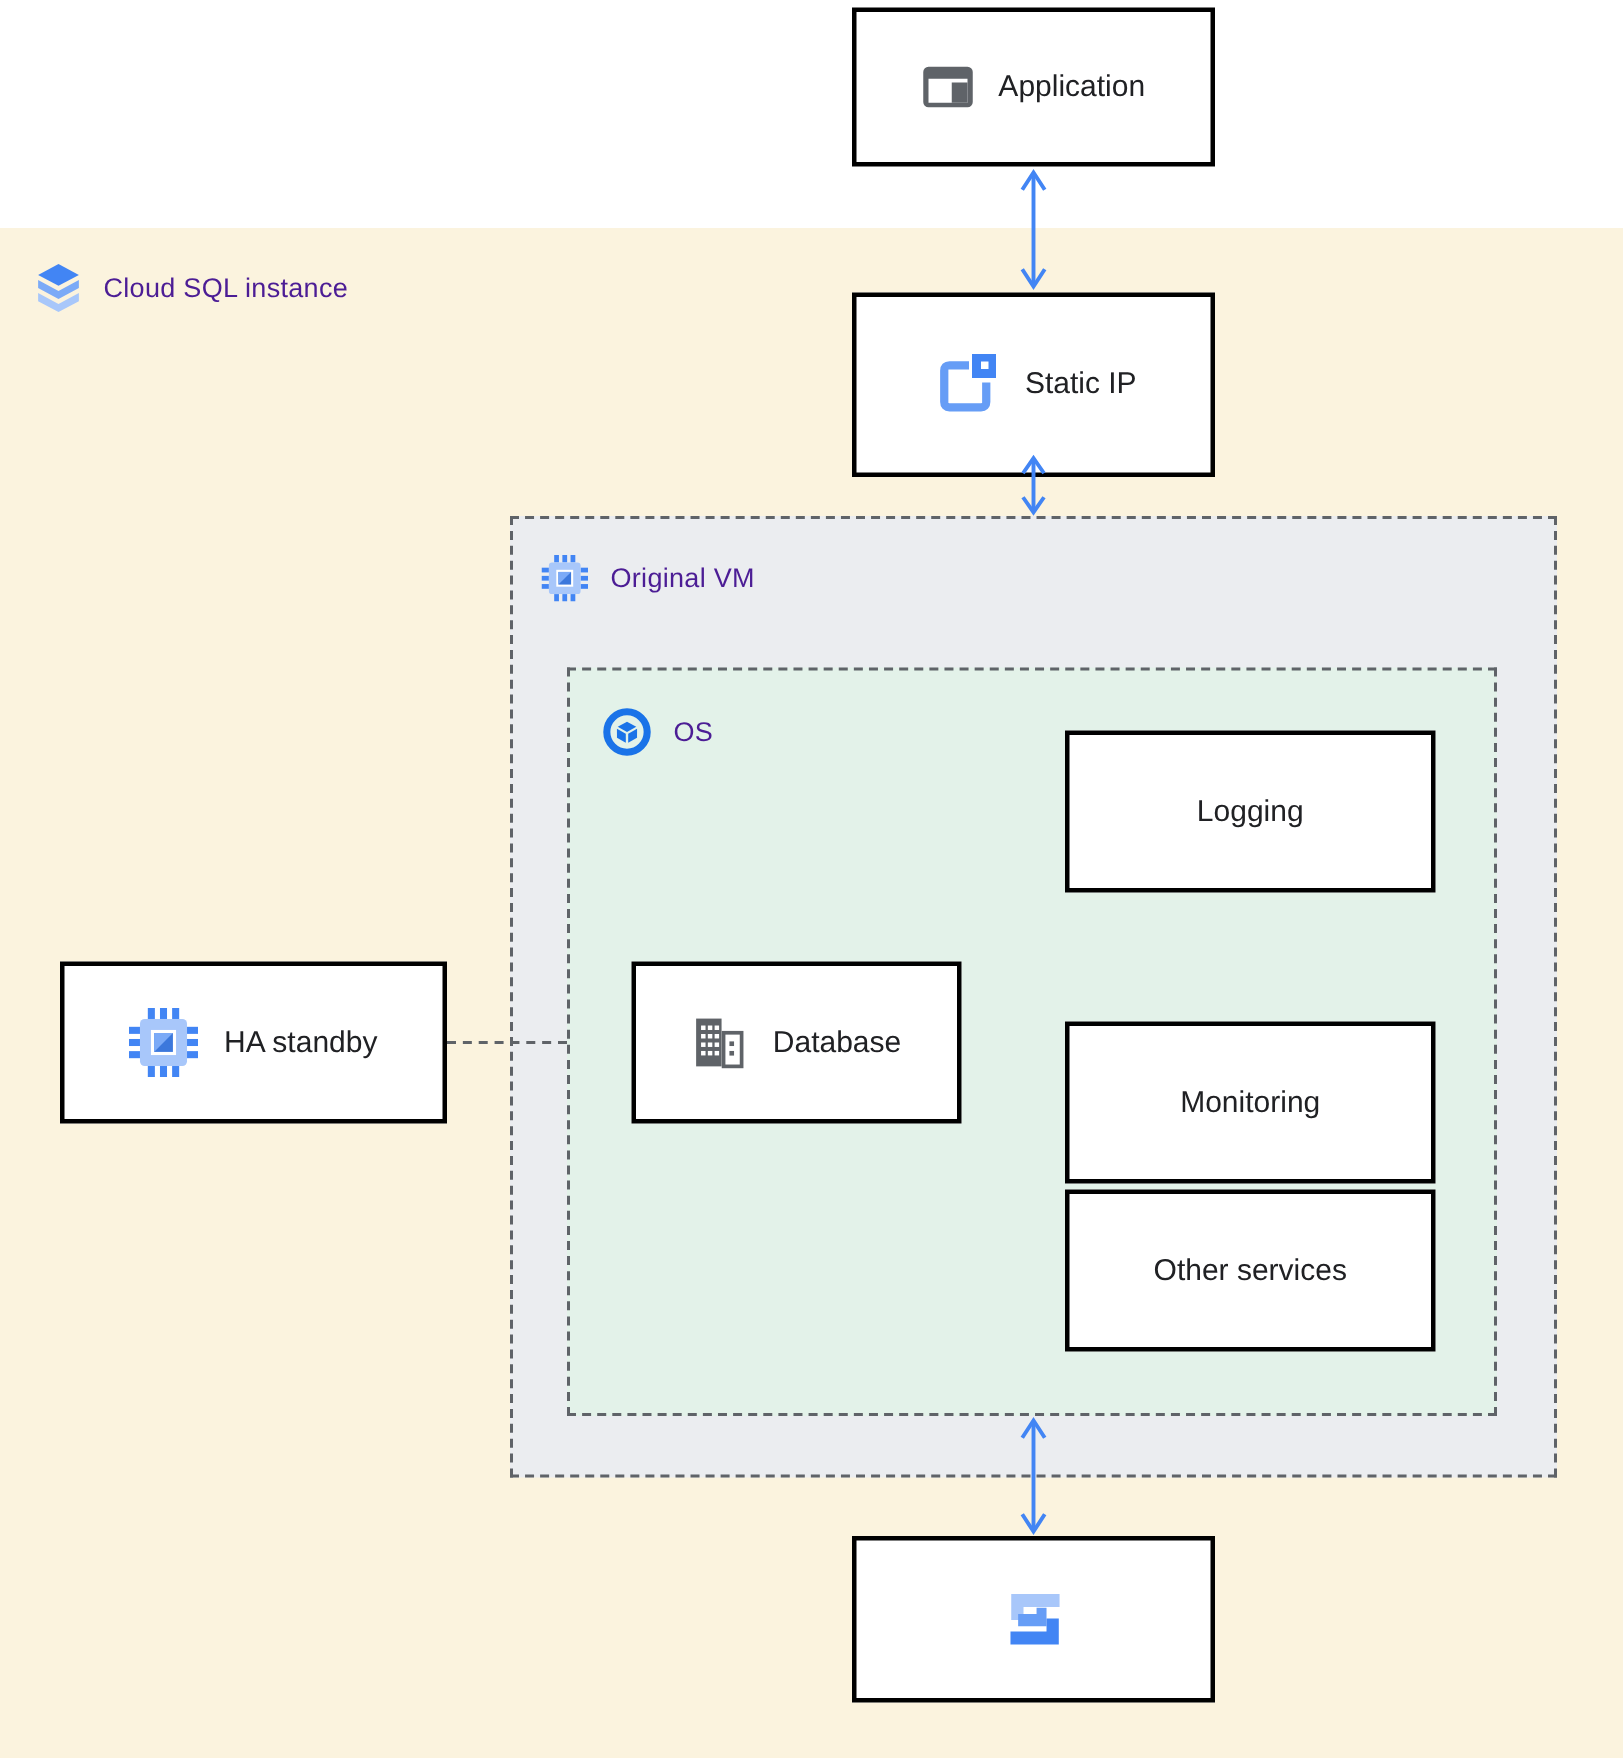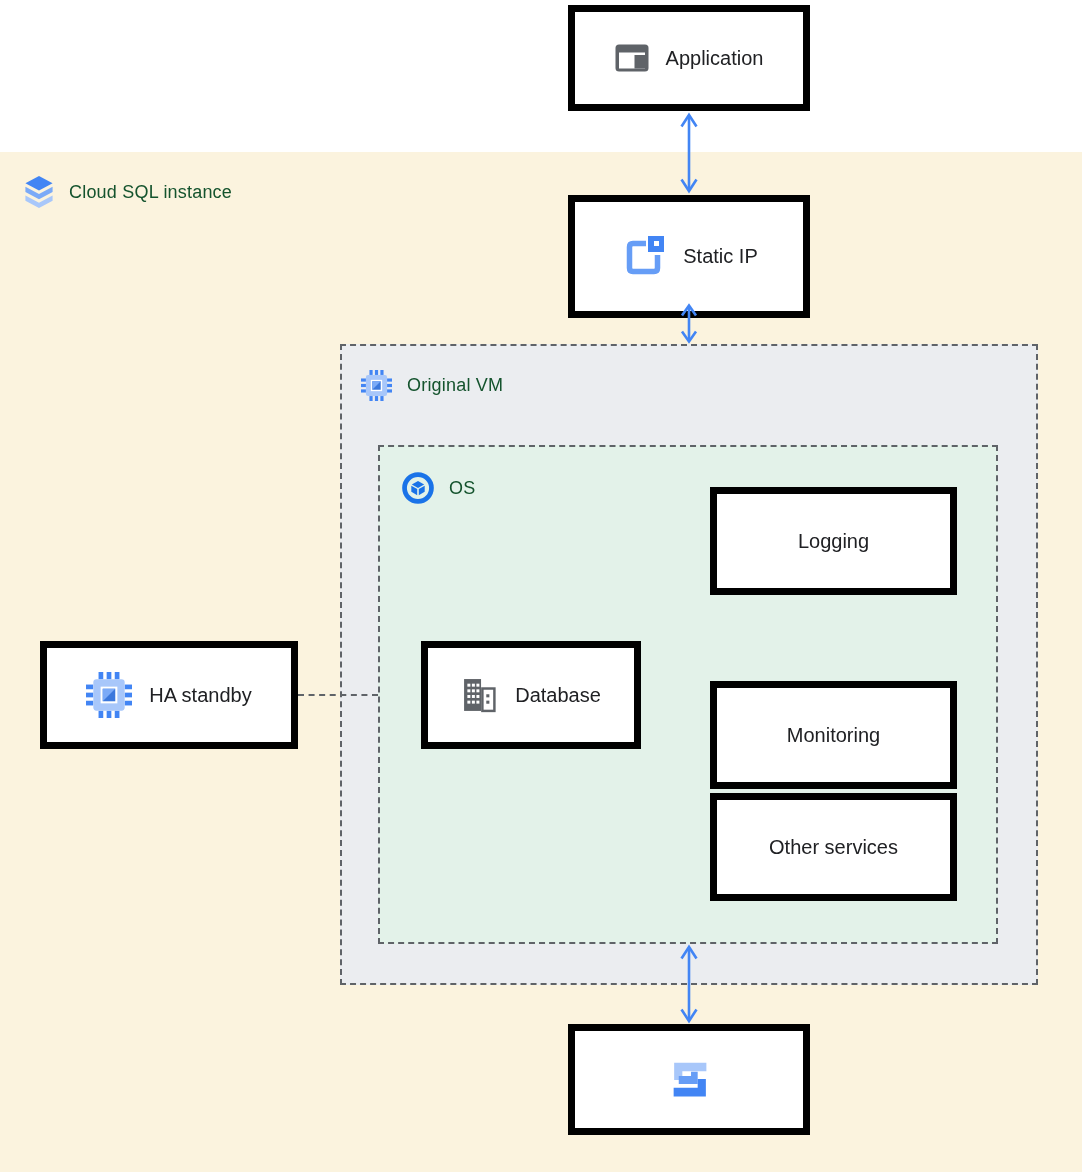--- a/index.html
+++ b/index.html
@@ -4,22 +4,22 @@
 <style>
   html,body{margin:0;padding:0;background:#fff;}
   .canvas{position:relative;width:1082px;height:1176px;background:#fff;overflow:hidden;
           font-family:"Liberation Sans","DejaVu Sans",sans-serif;}
   .region-yellow{position:absolute;left:0;top:152px;width:1082px;height:1020px;background:#FBF3DE;}
   .region-gray{position:absolute;left:340px;top:344px;width:698px;height:641px;
                background:#EBEDF0;border:2px dashed #5F6368;box-sizing:border-box;}
   .region-green{position:absolute;left:378px;top:445px;width:620px;height:499px;
                 background:#E3F2E9;border:2px dashed #5F6368;box-sizing:border-box;}
   .region-label{position:absolute;display:flex;align-items:center;gap:15px;}
-  .region-label .txt{font-size:18px;color:#14532d;letter-spacing:.2px;}
-  .node{position:absolute;background:#fff;border:7px solid #000000;box-sizing:border-box;
+  .region-label .txt{font-size:18px;color:#4c1d95;letter-spacing:.2px;}
+  .node{position:absolute;background:#fff;border:3px solid #000000;box-sizing:border-box;
         display:flex;align-items:center;justify-content:center;gap:17px;
         font-size:20px;color:#202124;}
   .node .lbl{line-height:1.35;}
   .node-app{left:568px;top:5px;width:242px;height:106px;}
   .node-sip{left:568px;top:195px;width:242px;height:123px;}
   .node-ha{left:40px;top:641px;width:258px;height:108px;}
   .node-db{left:421px;top:641px;width:220px;height:108px;}
   .node-log{left:710px;top:487px;width:247px;height:108px;}
   .node-mon{left:710px;top:641px;width:247px;height:108px;margin-top:40px;}
   .node-oth{left:710px;top:793px;width:247px;height:108px;}

